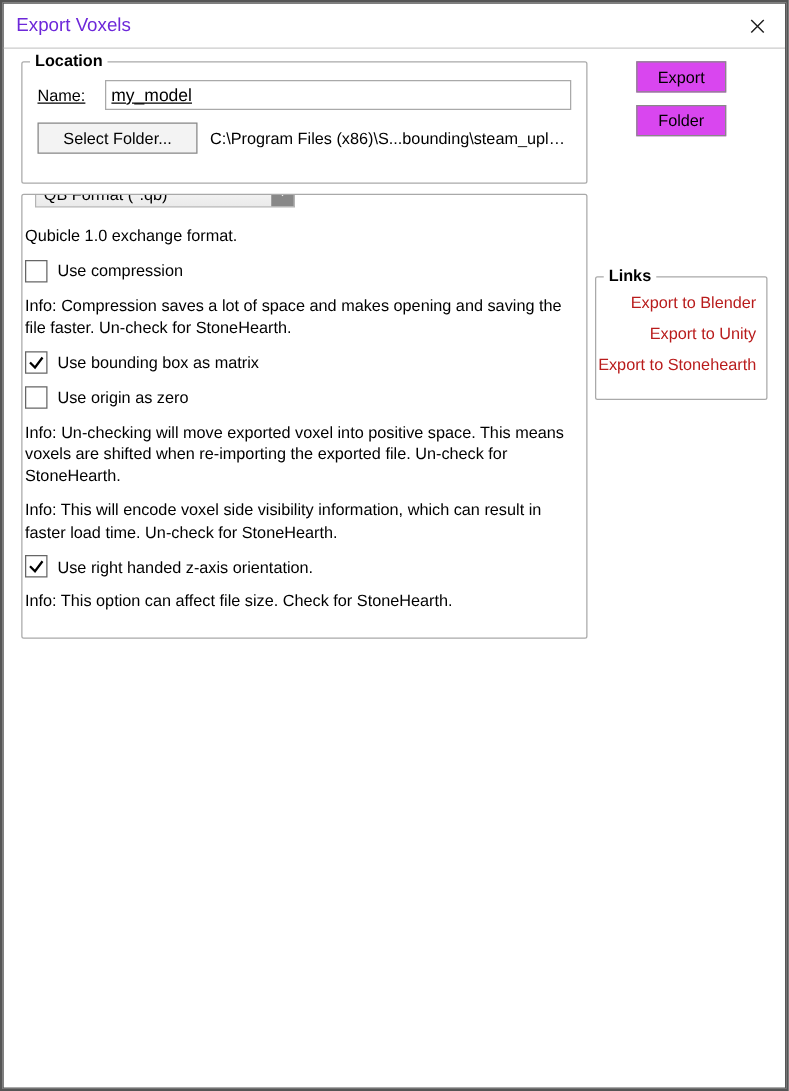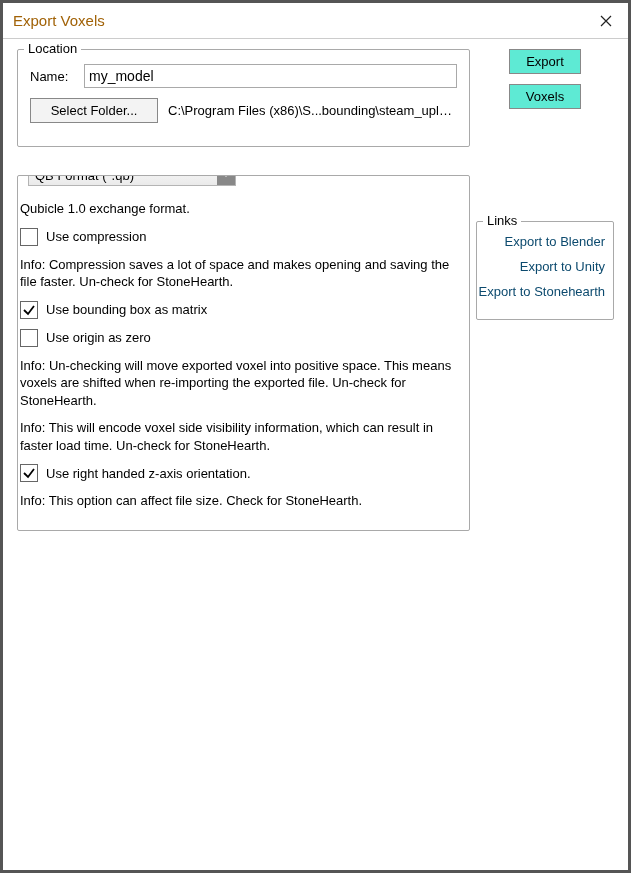--- a/index.html
+++ b/index.html
@@ -25,21 +25,21 @@
     .titlebar {
       height: 36px;
       display: flex;
       align-items: center;
       justify-content: space-between;
       padding-left: 10px;
       border-bottom: 1px solid #ccc;
     }
     .titlebar-title {
       font-size: 15px;
-      color: #a16207;
+      color: #6d28d9;
     }
     .close-btn {
       width: 44px;
       height: 36px;
       display: flex;
       align-items: center;
       justify-content: center;
       cursor: pointer;
     }
     .close-btn svg {
@@ -60,50 +60,51 @@
       width: 138px;
       padding-top: 0;
       margin-left: 6px;
     }
     .btn {
       display: block;
       width: 72px;
       height: 25px;
       margin: 0 auto 10px auto;
       border: 1px solid #888;
-      background: #5eead4;
+      background: #d946ef;
       font-size: 13px;
       cursor: pointer;
     }
     .fieldset-border {
       border: 1px solid #a9a9a9;
       border-radius: 2px;
       margin: 0;
       padding: 0;
       position: relative;
     }
     .fieldset-legend {
       position: absolute;
       top: -9px;
       left: 6px;
       background: #fff;
       padding: 0 4px;
       font-size: 13px;
-      font-weight: normal;
+      font-weight: bold;
       color: #000;
     }
     .location-box {
       height: 98px;
       padding: 14px 12px 10px 12px;
     }
     .name-row {
       display: flex;
       align-items: center;
       gap: 10px;
       margin-bottom: 10px;
+      text-decoration: underline;
     }
     .name-label {
       font-size: 13px;
       width: 44px;
     }
     .name-input {
       flex: 1;
       height: 24px;
       border: 1px solid #a9a9a9;
       font-size: 14px;
@@ -124,21 +125,21 @@
       cursor: pointer;
     }
     .path-text {
       font-size: 13px;
       white-space: nowrap;
       overflow: hidden;
       text-overflow: ellipsis;
       flex: 1;
     }
     .format-box {
-      margin-top: 28px;
+      margin-top: 8px;
       padding: 10px 0 0 0;
       overflow: hidden;
     }
     .format-select-wrap {
       position: relative;
       top: -22px;
       left: 6px;
       background: #fff;
       display: inline-block;
       padding: 0 4px;
@@ -206,21 +207,21 @@
     }
     .links-box {
       margin-top: 112px;
     }
     .links-inner {
       padding: 12px 8px 10px 0;
     }
     .link {
       display: block;
       text-align: right;
-      color: #0c4a6e;
+      color: #b91c1c;
       font-size: 13px;
       margin: 0 0 10px 0;
       text-decoration: none;
     }
   </style>
 </head>
 <body>
 
 <div class="window">
   <div class="titlebar">
@@ -298,21 +299,21 @@
             <span class="cb-label">Use right handed z-axis orientation.</span>
           </div>
           <p>Info: This option can affect file size. Check for StoneHearth.</p>
         </div>
       </div>
 
     </div>
 
     <div class="sidebar">
       <button class="btn">Export</button>
-      <button class="btn">Voxels</button>
+      <button class="btn">Folder</button>
 
       <div class="fieldset-border links-box">
         <span class="fieldset-legend">Links</span>
         <div class="links-inner">
           <a href="#" class="link">Export to Blender</a>
           <a href="#" class="link">Export to Unity</a>
           <a href="#" class="link">Export to Stonehearth</a>
         </div>
       </div>
     </div>

